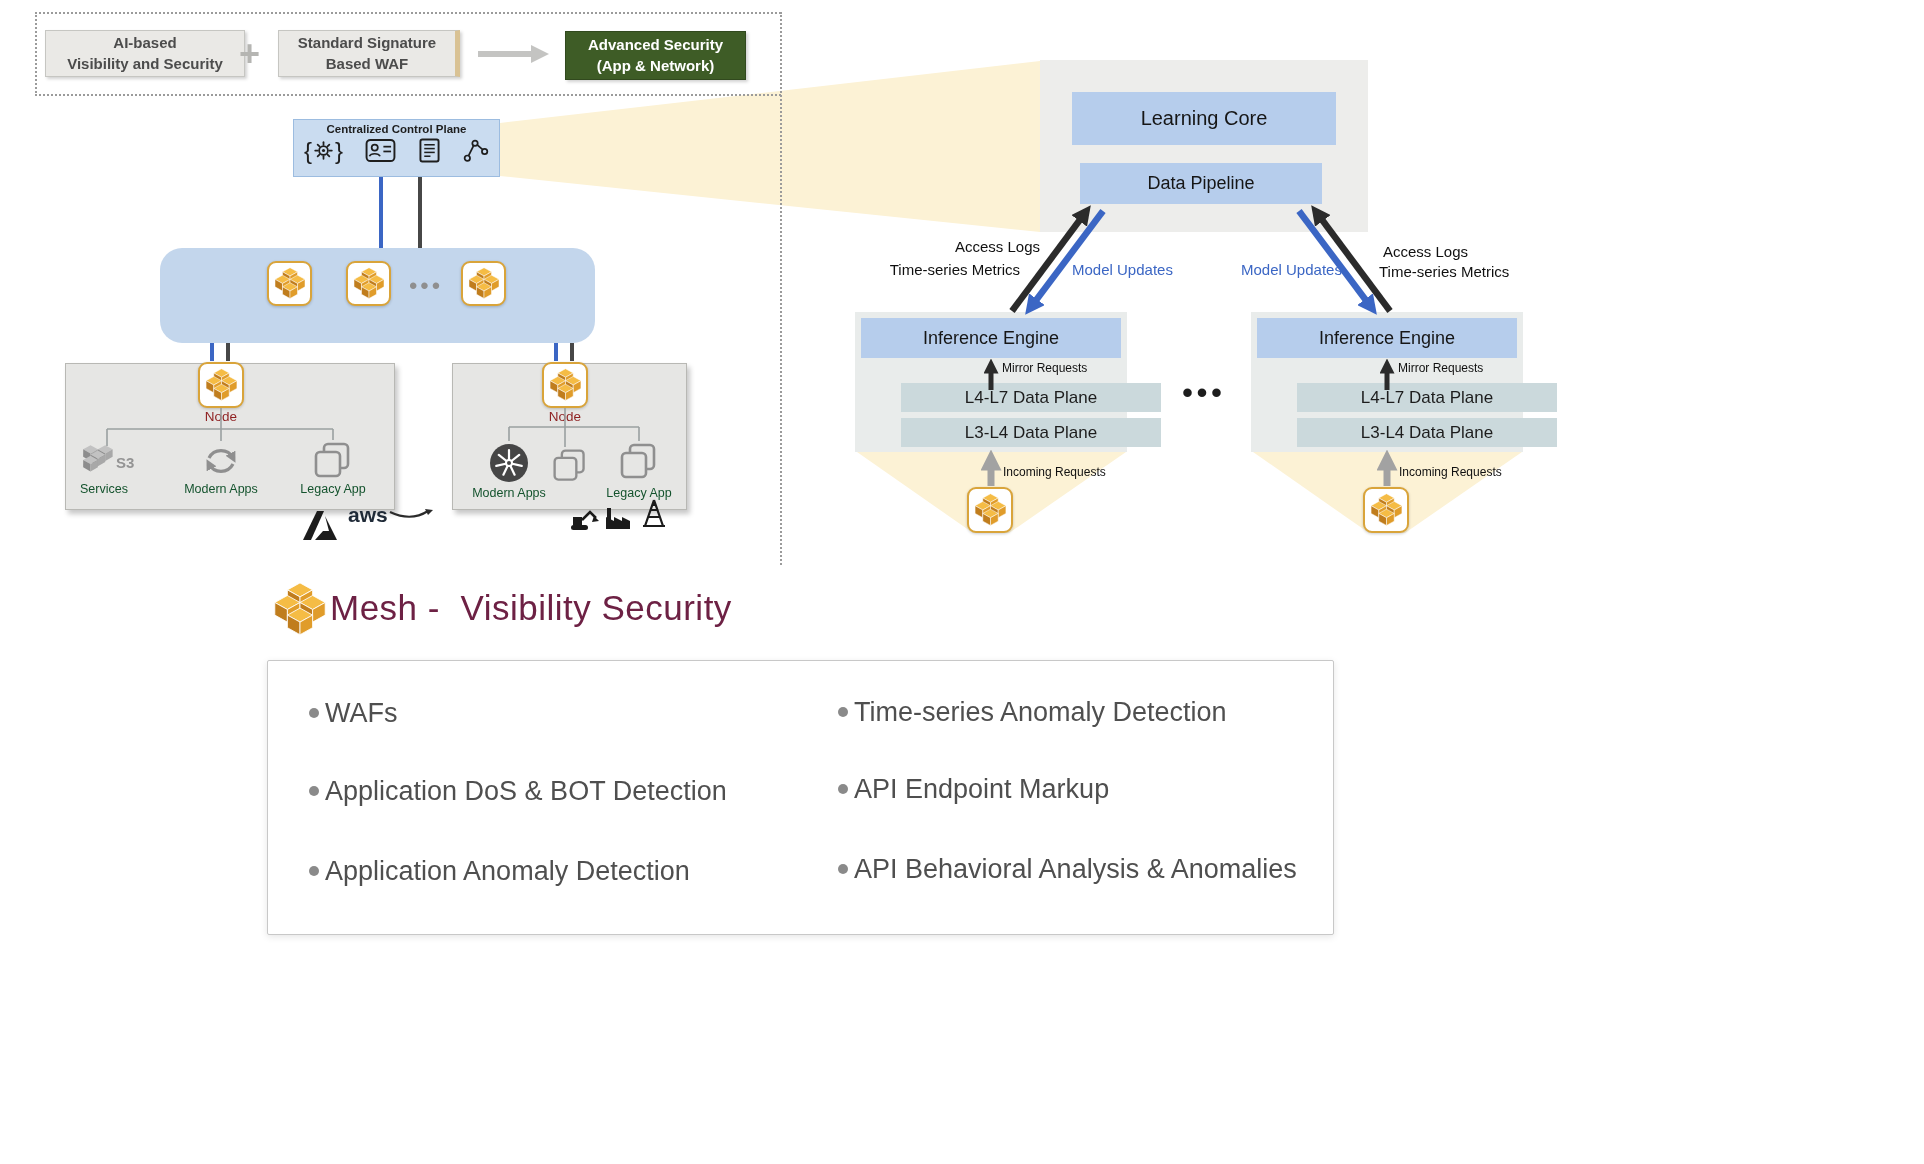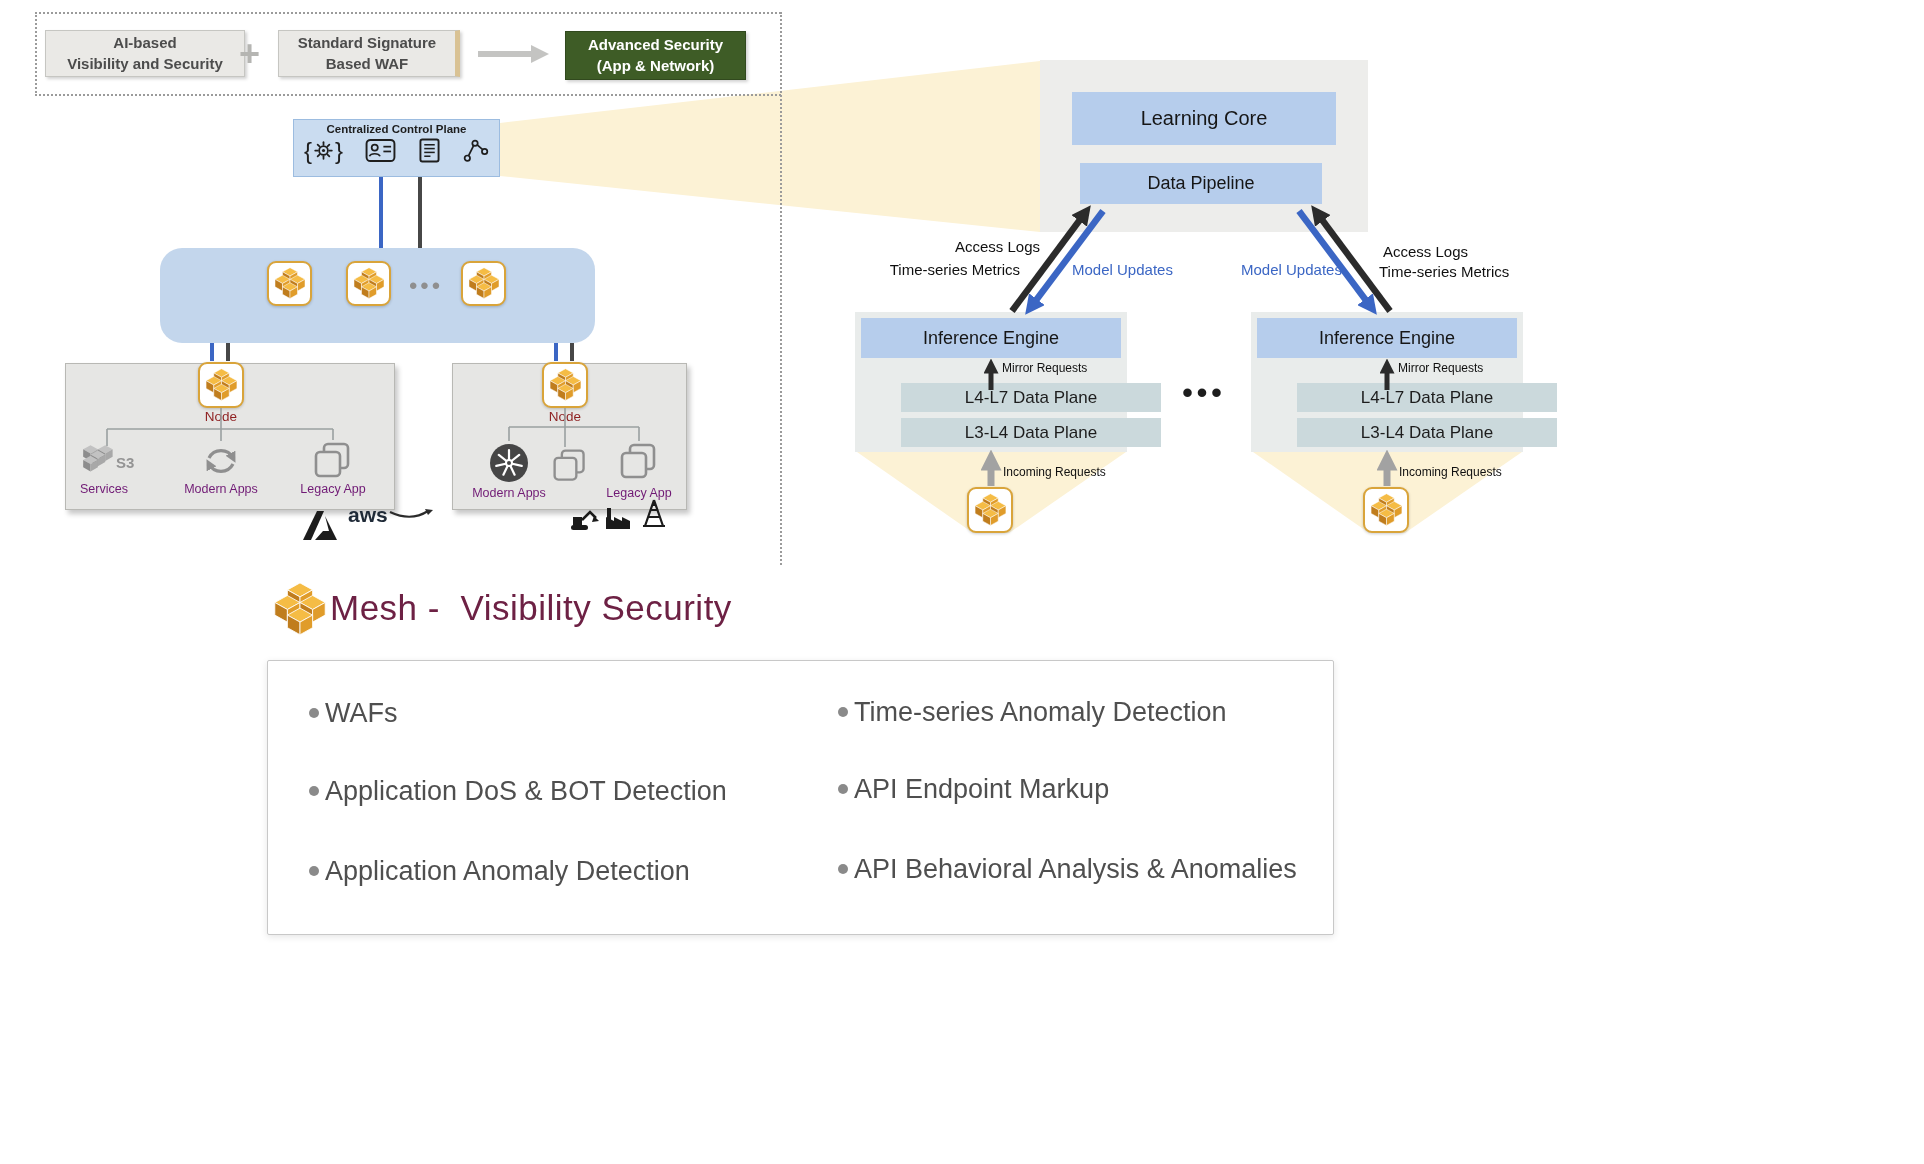--- a/index.html
+++ b/index.html
@@ -34,21 +34,21 @@
   .bb-dots { text-align:center; font-size:24px; letter-spacing:3px; color:#8f8f8f; z-index:2; }
 
   .mesh-badge { background:#fff; border:2px solid #d9a43a; border-radius:9px;
                 display:flex; align-items:center; justify-content:center;
                 box-shadow:0 1px 3px rgba(0,0,0,.2); z-index:4; }
 
   
   .node-box { background:#e6e6e4; border:1px solid #b8b8b4;
               box-shadow:3px 4px 5px rgba(0,0,0,.22); z-index:1; }
   .node-label { text-align:center; font-size:13.5px; font-weight:normal; color:#8e1f1f; z-index:2; }
-  .child-label { text-align:center; font-size:12.5px; color:#701a75; z-index:2; }
+  .child-label { text-align:center; font-size:12.5px; color:#14532d; z-index:2; }
   .s3txt { font-size:15px; font-weight:bold; color:#949494; z-index:3; }
 
   
   .detail-bg { background:#ededeb; z-index:1; }
   .blue-box { background:#b6cdec; display:flex; align-items:center; justify-content:center;
               color:#161616; z-index:2; }
   .stack { background:#e9eceb; z-index:1; }
   .row-box { background:#cbd9dc; display:flex; align-items:center; justify-content:center;
              font-size:17px; color:#1d1d1d; z-index:2;margin-left:40px; }
   .lbl { font-size:15px; color:#101010; z-index:6; white-space:nowrap; }

